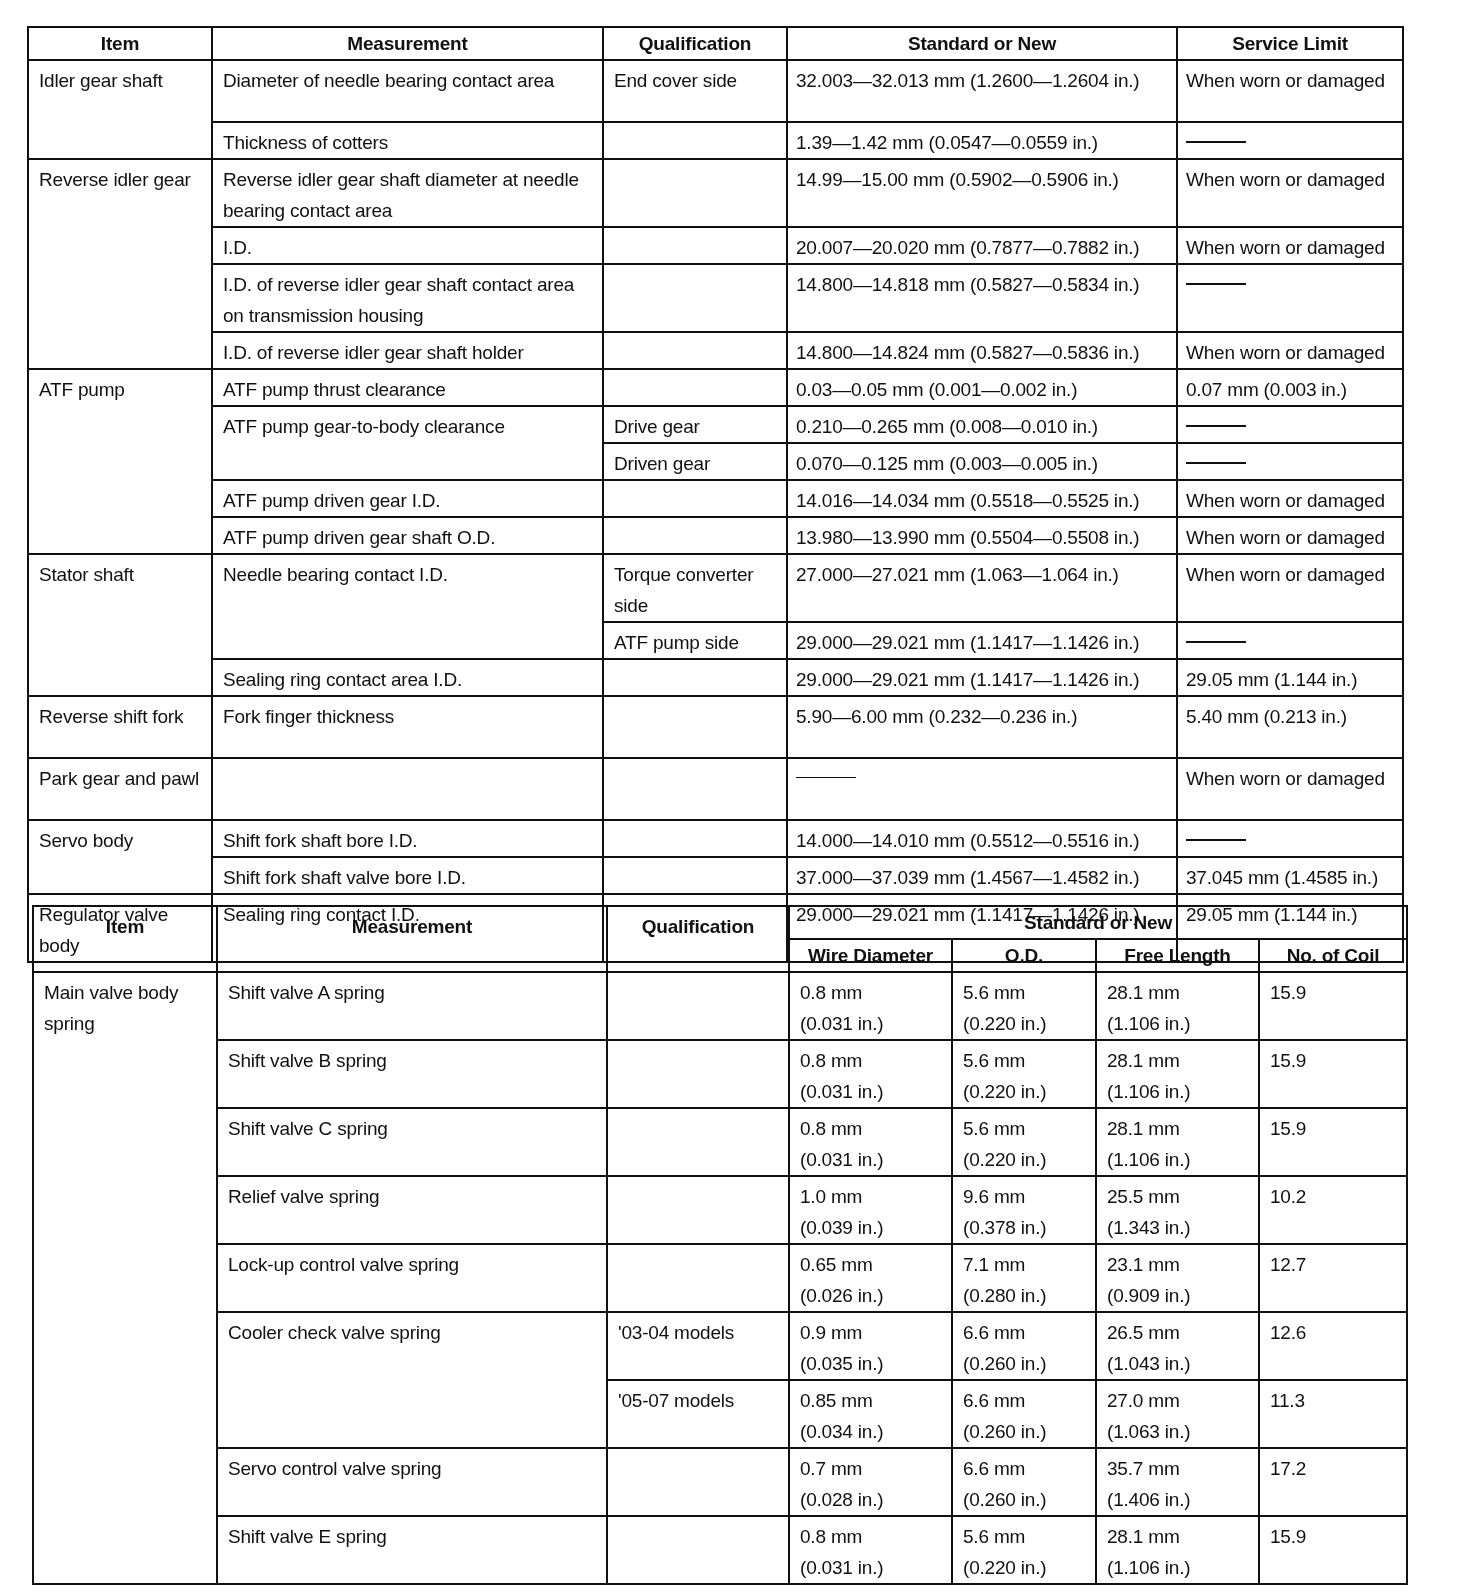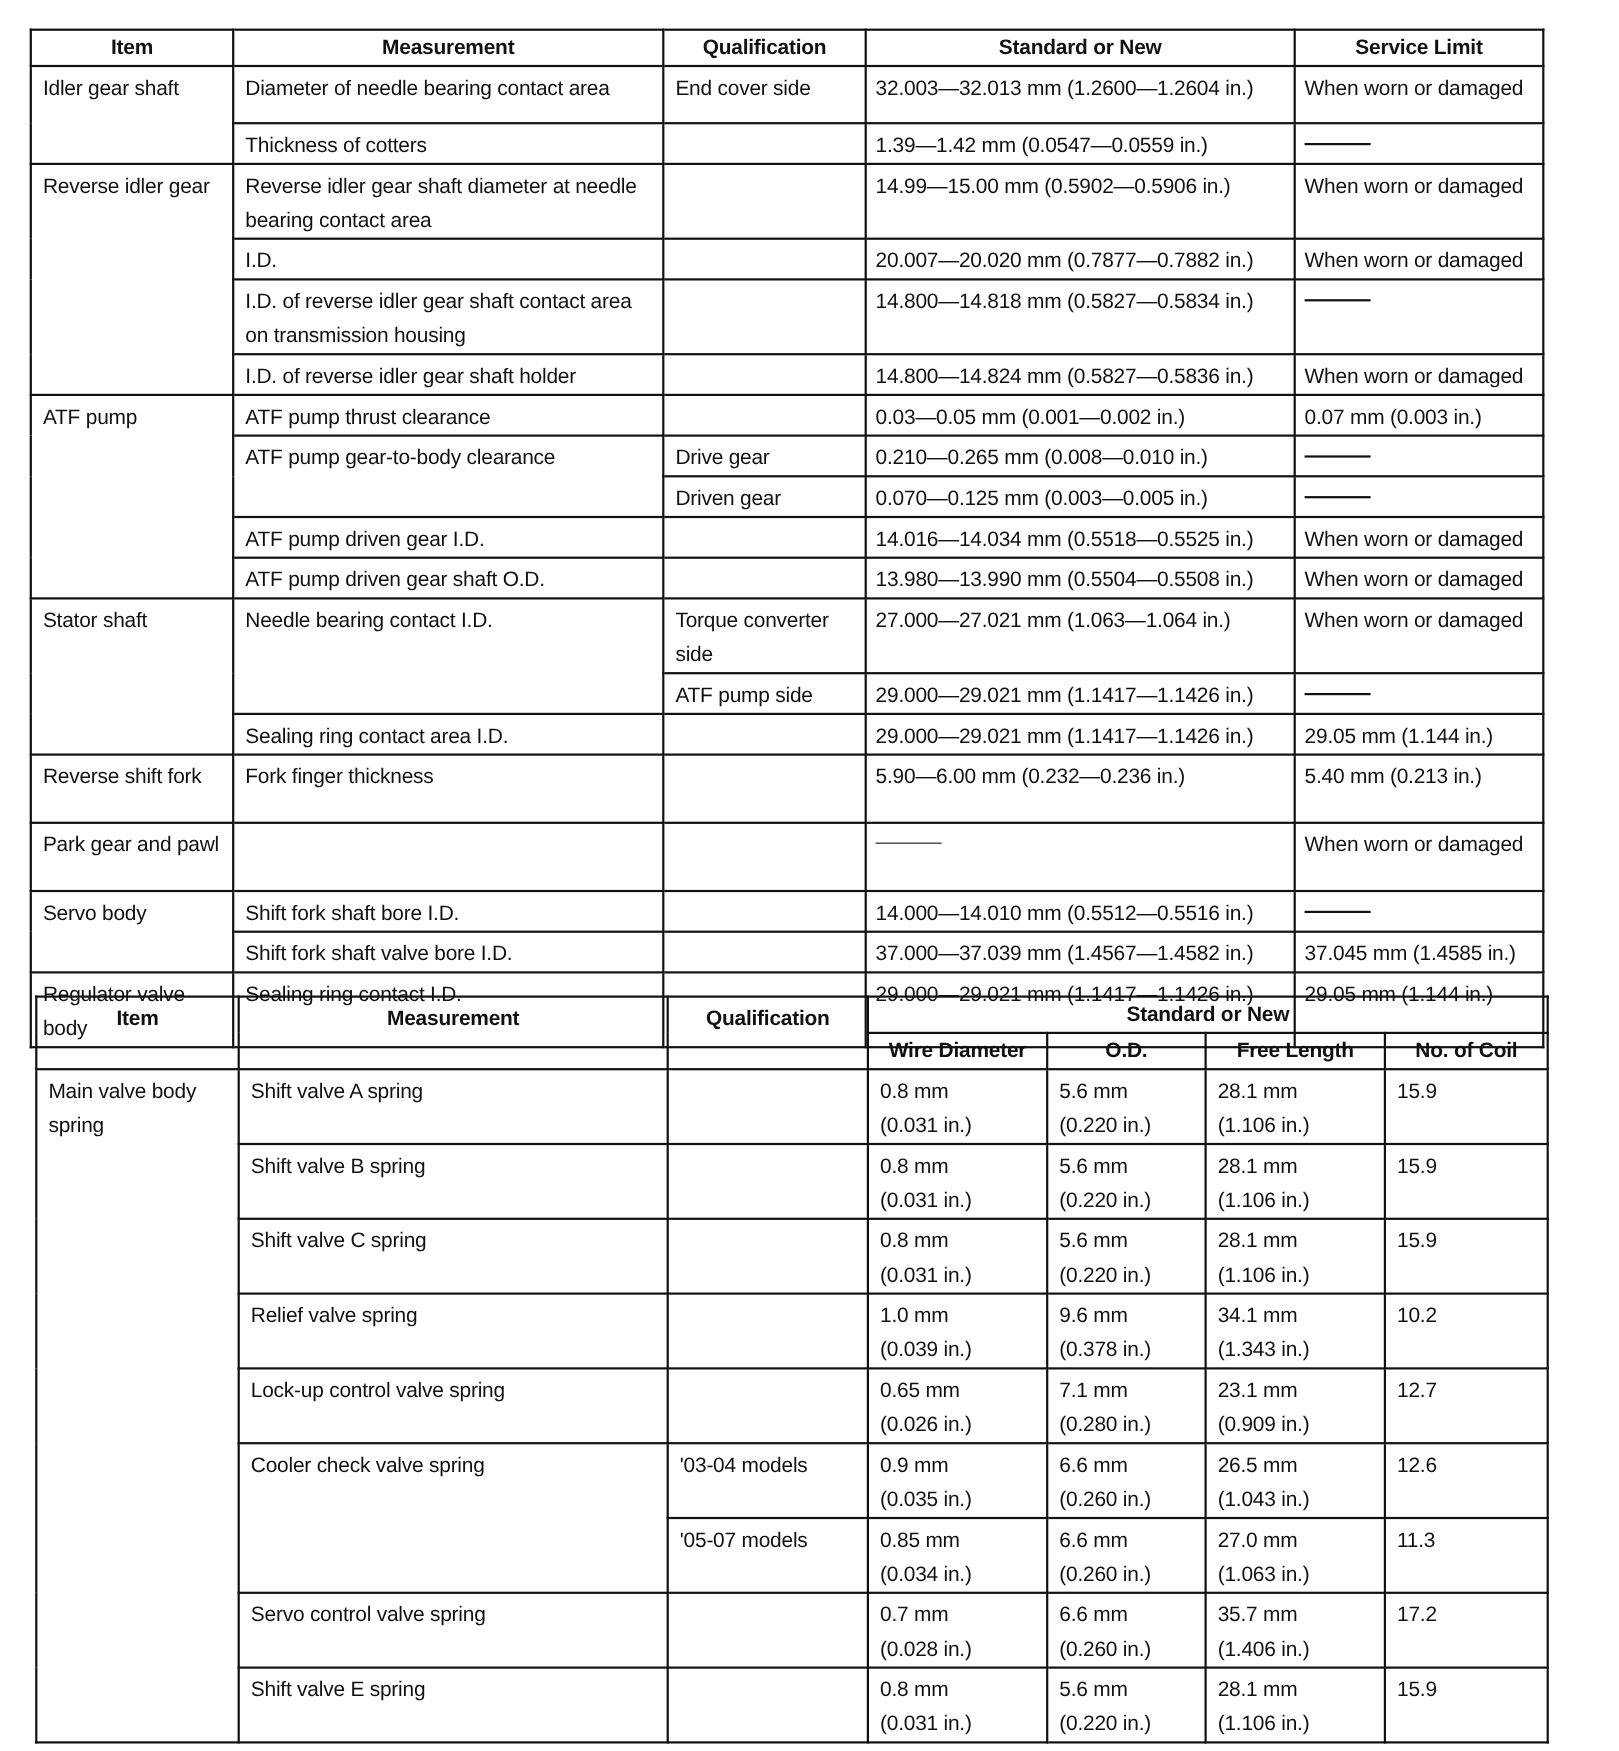--- a/index.html
+++ b/index.html
@@ -31,21 +31,21 @@
   <thead>
     <tr style="height:31px">
       <th>Item</th>
       <th>Measurement</th>
       <th>Qualification</th>
       <th>Standard or New</th>
       <th>Service Limit</th>
     </tr>
   </thead>
   <tbody id="t1body">
-      <tr style="height: 52px;">
+      <tr style="height: 62px;">
         <td rowspan="2">Idler gear shaft</td>
         <td>Diameter of needle bearing contact area</td>
         <td>End cover side</td>
         <td class="std">32.003—32.013 mm (1.2600—1.2604 in.)</td>
         <td class="sl">When worn or damaged</td>
       </tr>
       <tr style="height: 31px;">
         <td>Thickness of cotters</td>
         <td></td>
         <td class="std">1.39—1.42 mm (0.0547—0.0559 in.)</td>
@@ -243,21 +243,21 @@
         <td></td>
         <td>
           <div>1.0 mm</div>
           <div>(0.039 in.)</div>
         </td>
         <td>
           <div>9.6 mm</div>
           <div>(0.378 in.)</div>
         </td>
         <td>
-          <div>34.1 mm</div>
+          <div>25.5 mm</div>
           <div>(1.343 in.)</div>
         </td>
         <td>10.2</td>
       </tr>
       <tr style="height: 62px;">
         <td>Lock-up control valve spring</td>
         <td></td>
         <td>
           <div>0.65 mm</div>
           <div>(0.026 in.)</div>

